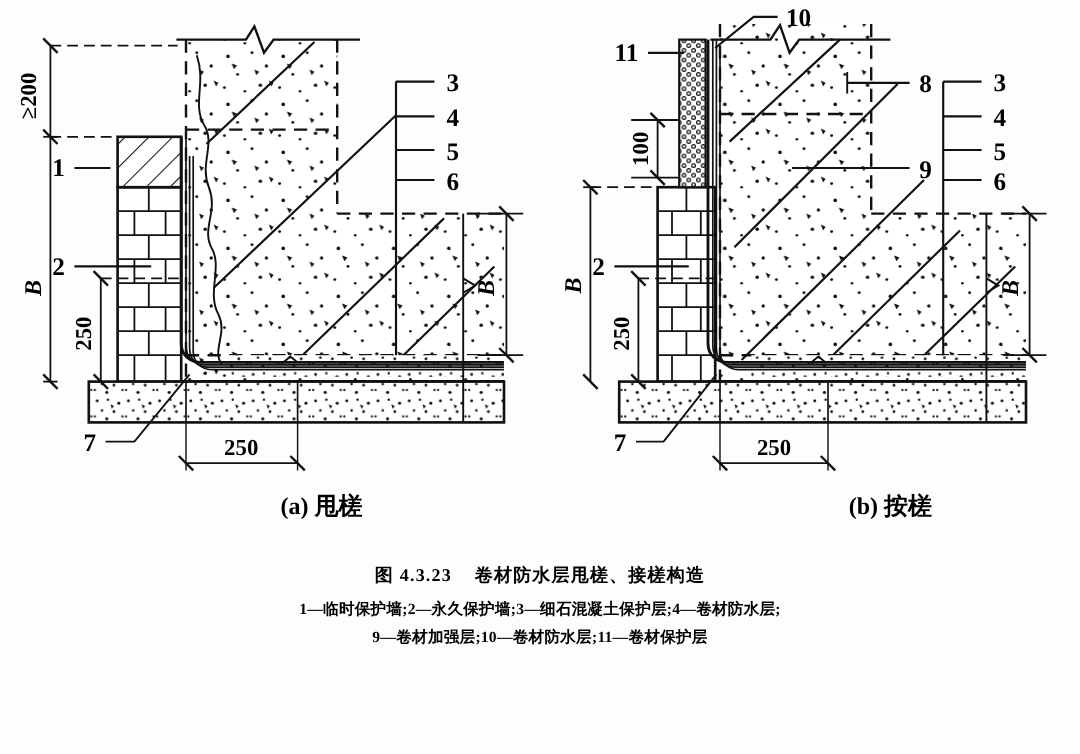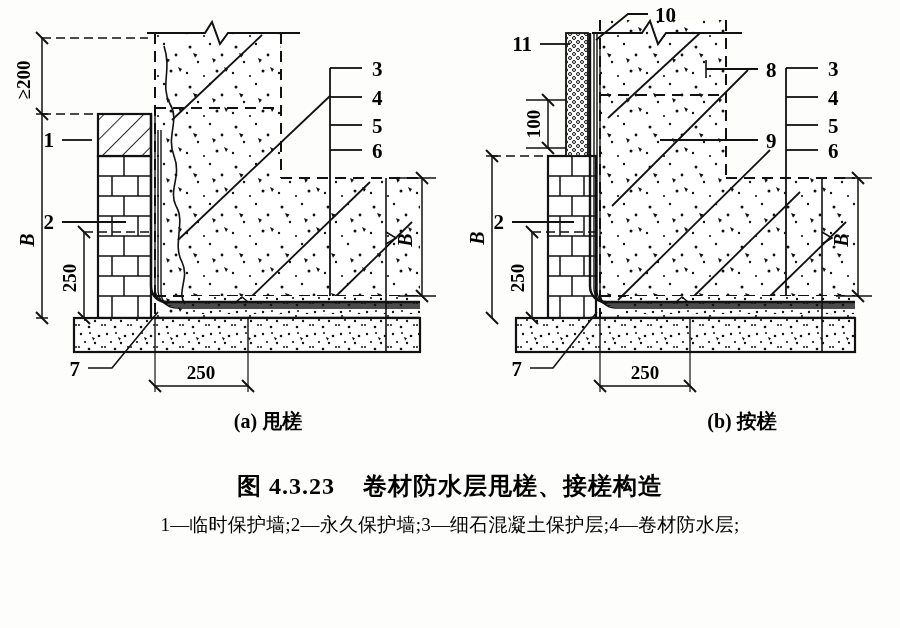--- a/index.html
+++ b/index.html
@@ -31,30 +31,30 @@
   }
   .caption-block {
     position: absolute;
     left: 0;
     top: 452px;
     width: 900px;
     text-align: center;
   }
   .fig-title {
     font-family: "Liberation Serif", "DejaVu Serif", serif;
-    font-size: 24px;
+    font-size: 15px;
     font-weight: 700;
     letter-spacing: 1px;
     margin: 18px 0 10px 0;
     white-space: pre;
   }
   .legend-line {
     font-family: "Liberation Serif", "DejaVu Serif", serif;
-    font-size: 19px;
-    font-weight: 400;
+    font-size: 13px;
+    font-weight: 700;
     letter-spacing: 0.2px;
     margin: 5px 0;
     white-space: pre;
   }
   .subcap {
     font-family: "Liberation Serif", "DejaVu Serif", serif;
     font-size: 20px;
     font-weight: 700;
   }
   svg { display: block; }
@@ -412,15 +412,16 @@
 
         <text class="subcap" x="742" y="428" text-anchor="middle">(b) 按槎</text>
       </g>
 
     </svg>
   </div>
 
   <div class="caption-block">
     <div class="fig-title">图 4.3.23    卷材防水层甩槎、接槎构造</div>
     <div class="legend-line">1—临时保护墙;2—永久保护墙;3—细石混凝土保护层;4—卷材防水层;</div>
+    <div class="legend-line">9—卷材加强层;10—卷材防水层;11—卷材保护层</div>
   </div>
 
 </div>
 
 </body></html>

